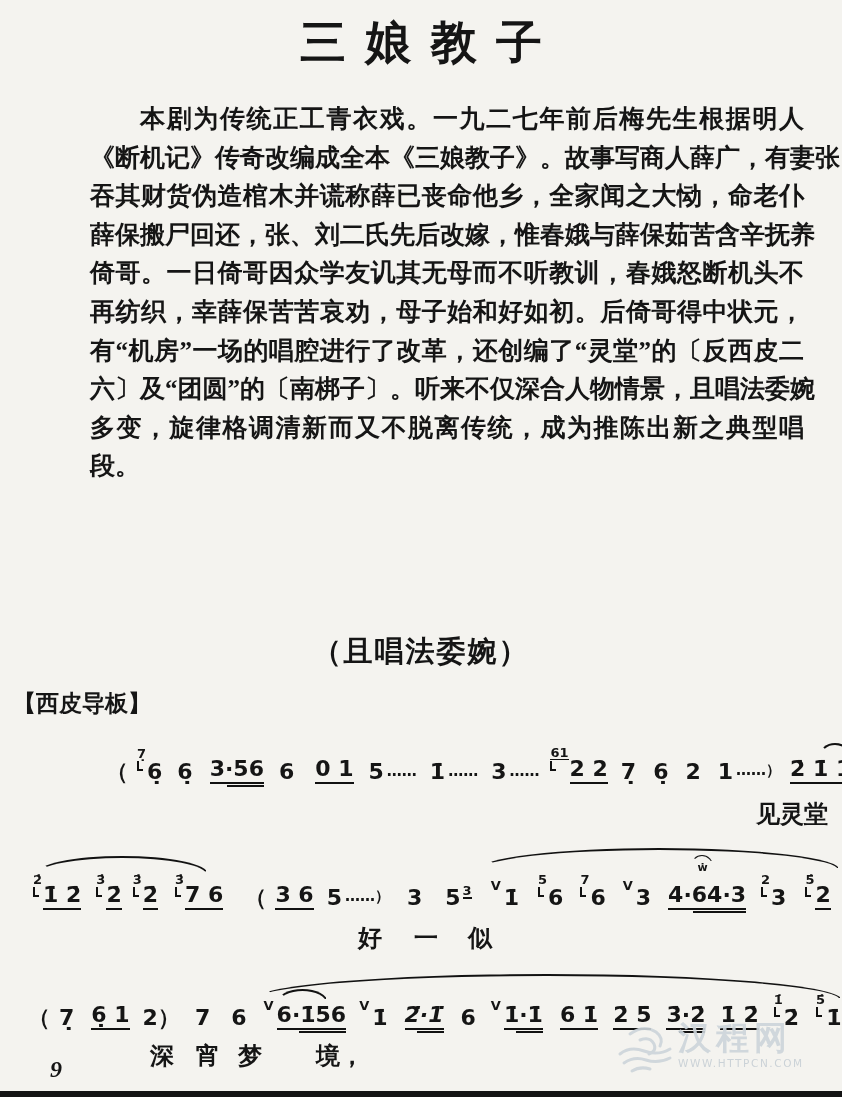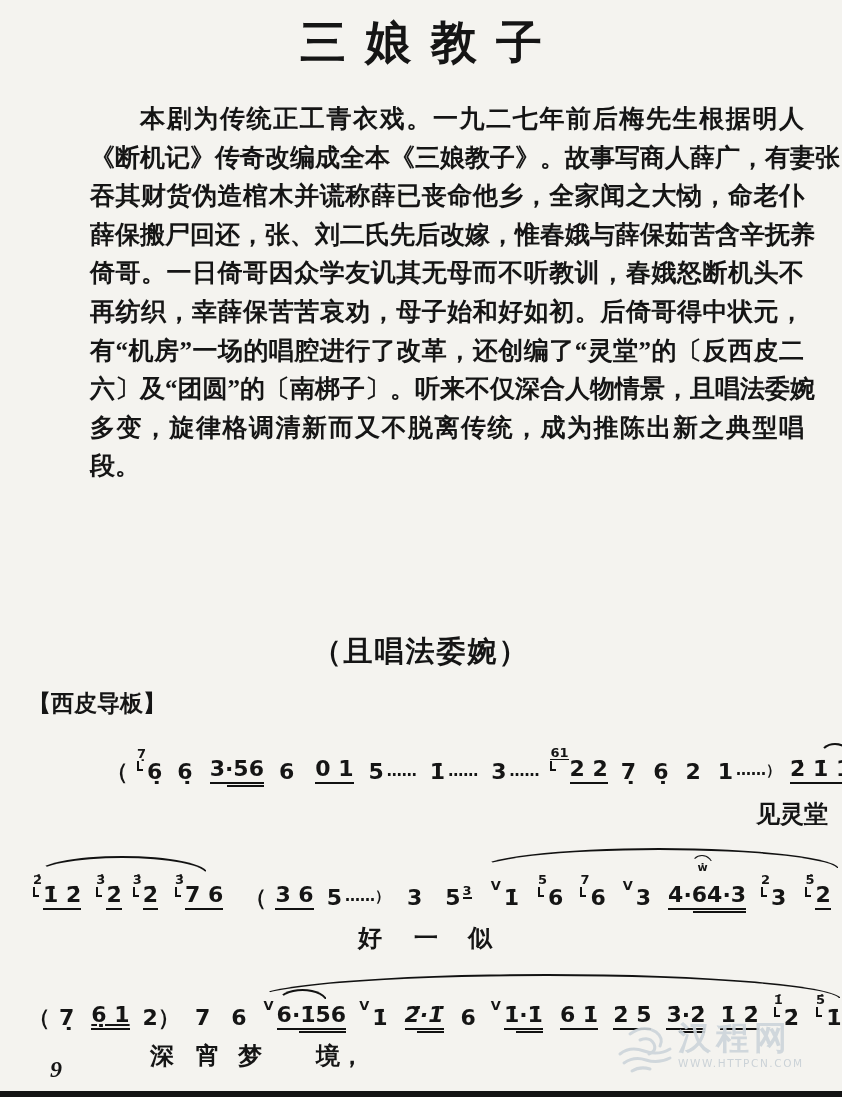--- a/index.html
+++ b/index.html
@@ -15,21 +15,21 @@
   
   .intro{position:absolute;top:100px;left:66px;width:714px;
          font-size:25px;line-height:38.6px;font-weight:700;margin-left:24px;}
   .iline{text-align:justify;text-align-last:justify;white-space:nowrap;}
   .iline.indent{text-indent:2em;}
   .iline.last{text-align-last:left;}
 
   
   .singer{position:absolute;top:632px;left:0;width:100%;text-align:center;
           font-size:29px;font-weight:700;letter-spacing:2px;}
-  .mode{position:absolute;top:688px;left:28px;font-size:23px;font-weight:700;}
+  .mode{position:absolute;top:688px;left:13px;font-size:23px;font-weight:700;}
 
   
   .music-line{position:absolute;display:flex;align-items:flex-end;gap:9px;
               font-family:"DejaVu Sans", sans-serif;font-weight:700;font-size:22px;}
   .tok{position:relative;display:inline-flex;align-items:flex-end;white-space:pre;}
   .n{position:relative;display:inline-block;white-space:pre;line-height:1.15;}
   .n.u1{border-bottom:2px solid #111;padding-bottom:1px;}
   .dbl{position:absolute;left:32%;right:0;bottom:-5px;height:0;border-bottom:2px solid #111;}
   .grace{display:inline-flex;flex-direction:column;align-items:flex-start;
          transform:translateY(-13px);margin-right:1px;}
@@ -132,21 +132,21 @@
       <span class="tok" style="margin-left: 8px;"><span class="grace"><span class="gtext">7</span><span class="ghook"></span></span><span class="n">6</span></span>
       <span class="tok" style="margin-left: 8px;"><span class="breath">V</span><span class="n">3</span></span>
       <span class="tok" style="margin-left: 8px;"><span class="n u1">4·64·3<span class="dbl"></span><span class="mord"><span class="mord-arc"></span><span class="mord-w">ẇ</span></span></span></span>
       <span class="tok" style="margin-left: 6px;"><span class="grace"><span class="gtext">2</span><span class="ghook"></span></span><span class="n">3</span></span>
       <span class="tok" style="margin-left: 10px;"><span class="grace"><span class="gtext">5̇</span><span class="ghook"></span></span><span class="n u1">2</span></span>
       <span class="tok" style="margin-left: 2px;"><span class="grace"><span class="gtext">3̇</span><span class="ghook"></span></span></span>
     </div>
   <div class="music-line" style="left:28px;top:1002px;">
       <span class="tok"><span class="n">（</span></span>
       <span class="tok"><span class="n">7̣</span></span>
-      <span class="tok" style="margin-left: 8px; text-decoration: underline;"><span class="n u1">6̣ 1</span></span>
+      <span class="tok" style="margin-left: 8px;"><span class="n u1">6̣ 1</span></span>
       <span class="tok" style="margin-left: 4px;"><span class="n">2）</span></span>
       <span class="tok" style="margin-left: 6px;"><span class="n">7</span></span>
       <span class="tok" style="margin-left: 12px;"><span class="n">6</span></span>
       <span class="tok" style="margin-left: 8px;"><span class="breath">V</span><span class="n u1">6·1̇56<span class="dbl"></span><span class="arc aL"></span></span></span>
       <span class="tok" style="margin-left: 4px;"><span class="breath">V</span><span class="n">1̇</span></span>
       <span class="tok" style="margin-left: 8px; font-style: italic;"><span class="n u1">2̇·1̇<span class="dbl"></span></span></span>
       <span class="tok" style="margin-left: 8px;"><span class="n">6</span></span>
       <span class="tok" style="margin-left: 6px;"><span class="breath">V</span><span class="n u1">1̇·1̇<span class="dbl"></span></span></span>
       <span class="tok" style="margin-left: 8px;"><span class="n u1">6 1̇</span></span>
       <span class="tok" style="margin-left: 6px;"><span class="n u1">2̇ 5̇</span></span>

